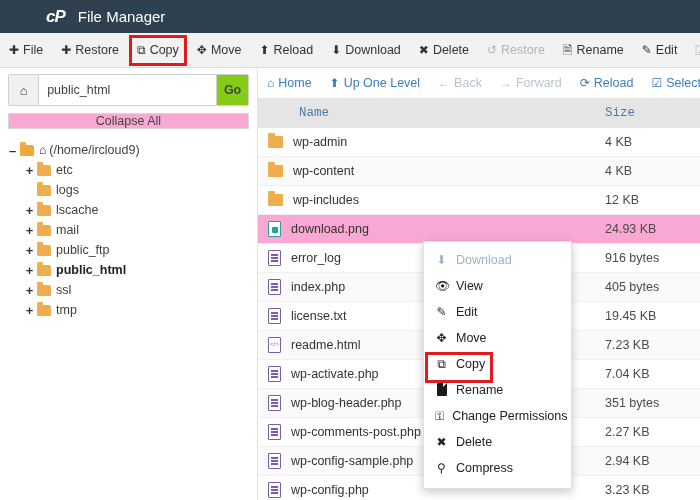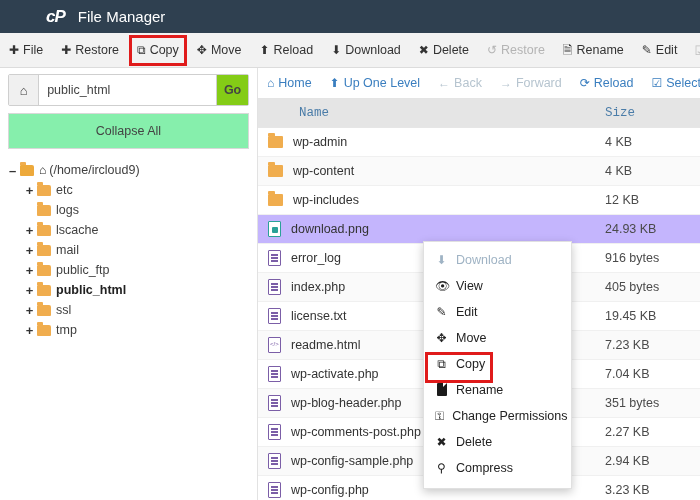--- a/index.html
+++ b/index.html
@@ -65,22 +65,22 @@
     flex: 1; border: 0; outline: none; padding: 0 8px;
     font-size: 12.5px; color: #444; font-family: "Liberation Sans", sans-serif;
     background: #fff;
   }
   .path-go {
     width: 36px; background: #84cc16; border-left: 1px solid #cfcfcf;
     display: flex; align-items: center; justify-content: center;
     font-size: 12.5px; color: #444; font-weight: bold;
   }
   .collapse-btn {
-    margin: 7px 8px 0 8px; height: 36px;
-    border: 1px solid #d8d8d8; background: #86efac;
+    margin: 7px 8px 0 8px; height: 16px;
+    border: 1px solid #d8d8d8; background: #f9a8d4;
     display: flex; align-items: center; justify-content: center;
     font-size: 12.5px; color: #444;
   }
   .tree { margin-top: 11px; padding-left: 6px; }
   .tnode {
     display: flex; align-items: center;
     height: 20px; font-size: 12.5px; color: #3f3f3f;
     white-space: nowrap;
   }
   .tnode .exp {
@@ -120,21 +120,21 @@
   }
   .col-name { padding-left: 41px; flex: 1; }
   .col-size { width: 95px; }
 
   .rows { flex: 1; overflow: hidden; }
   .frow {
     height: 29px; display: flex; align-items: center;
     font-size: 12.5px; color: #333; border-bottom: 1px solid #f0f0f0;
   }
   .frow:nth-child(even) { background: #fafafa; }
-  .frow.selected { background: #c4b5fd; }
+  .frow.selected { background: #f9a8d4; }
   .fname { flex: 1; display: flex; align-items: center; padding-left: 10px; min-width: 0; }
   .fsize { width: 95px; color: #4a4a4a; }
   .fname-text { margin-left: 10px; white-space: nowrap; }
 
   .ico-folder {
     width: 15px; height: 12px; background: #f0ad4e;
     border-radius: 1px; position: relative; flex: 0 0 auto;
   }
   .ico-folder::before {
     content: ""; position: absolute; top: -3px; left: 0;

